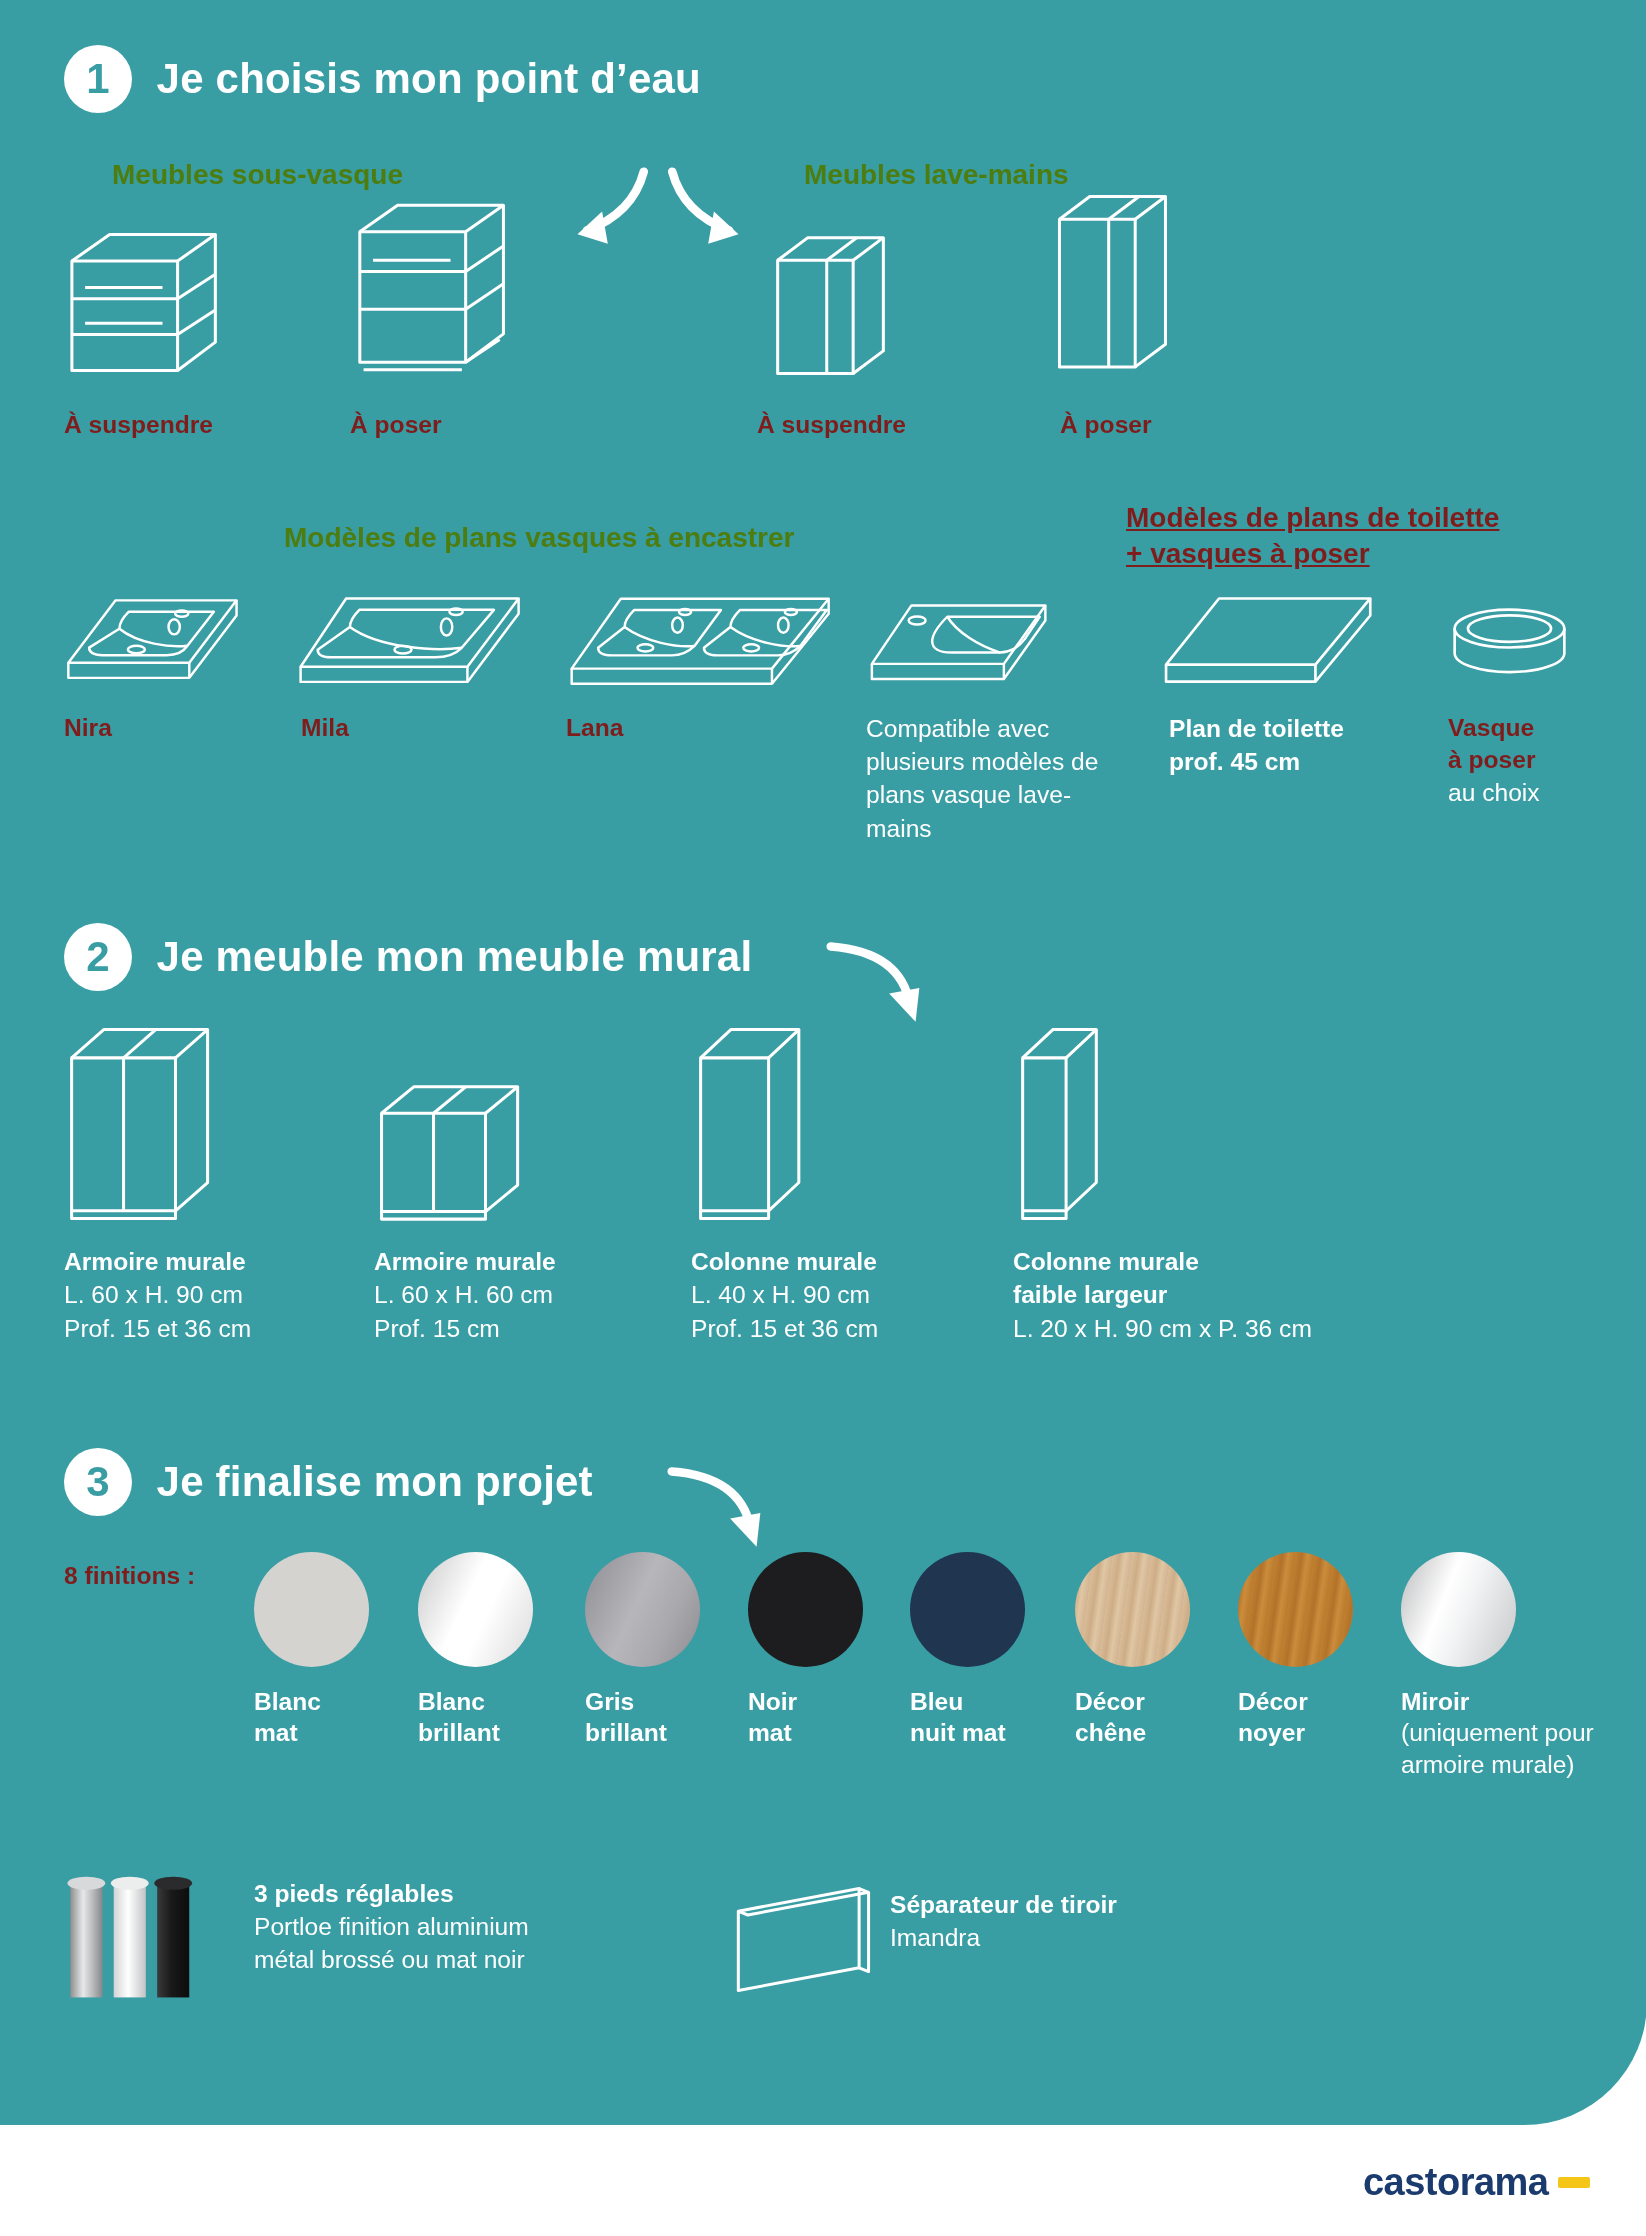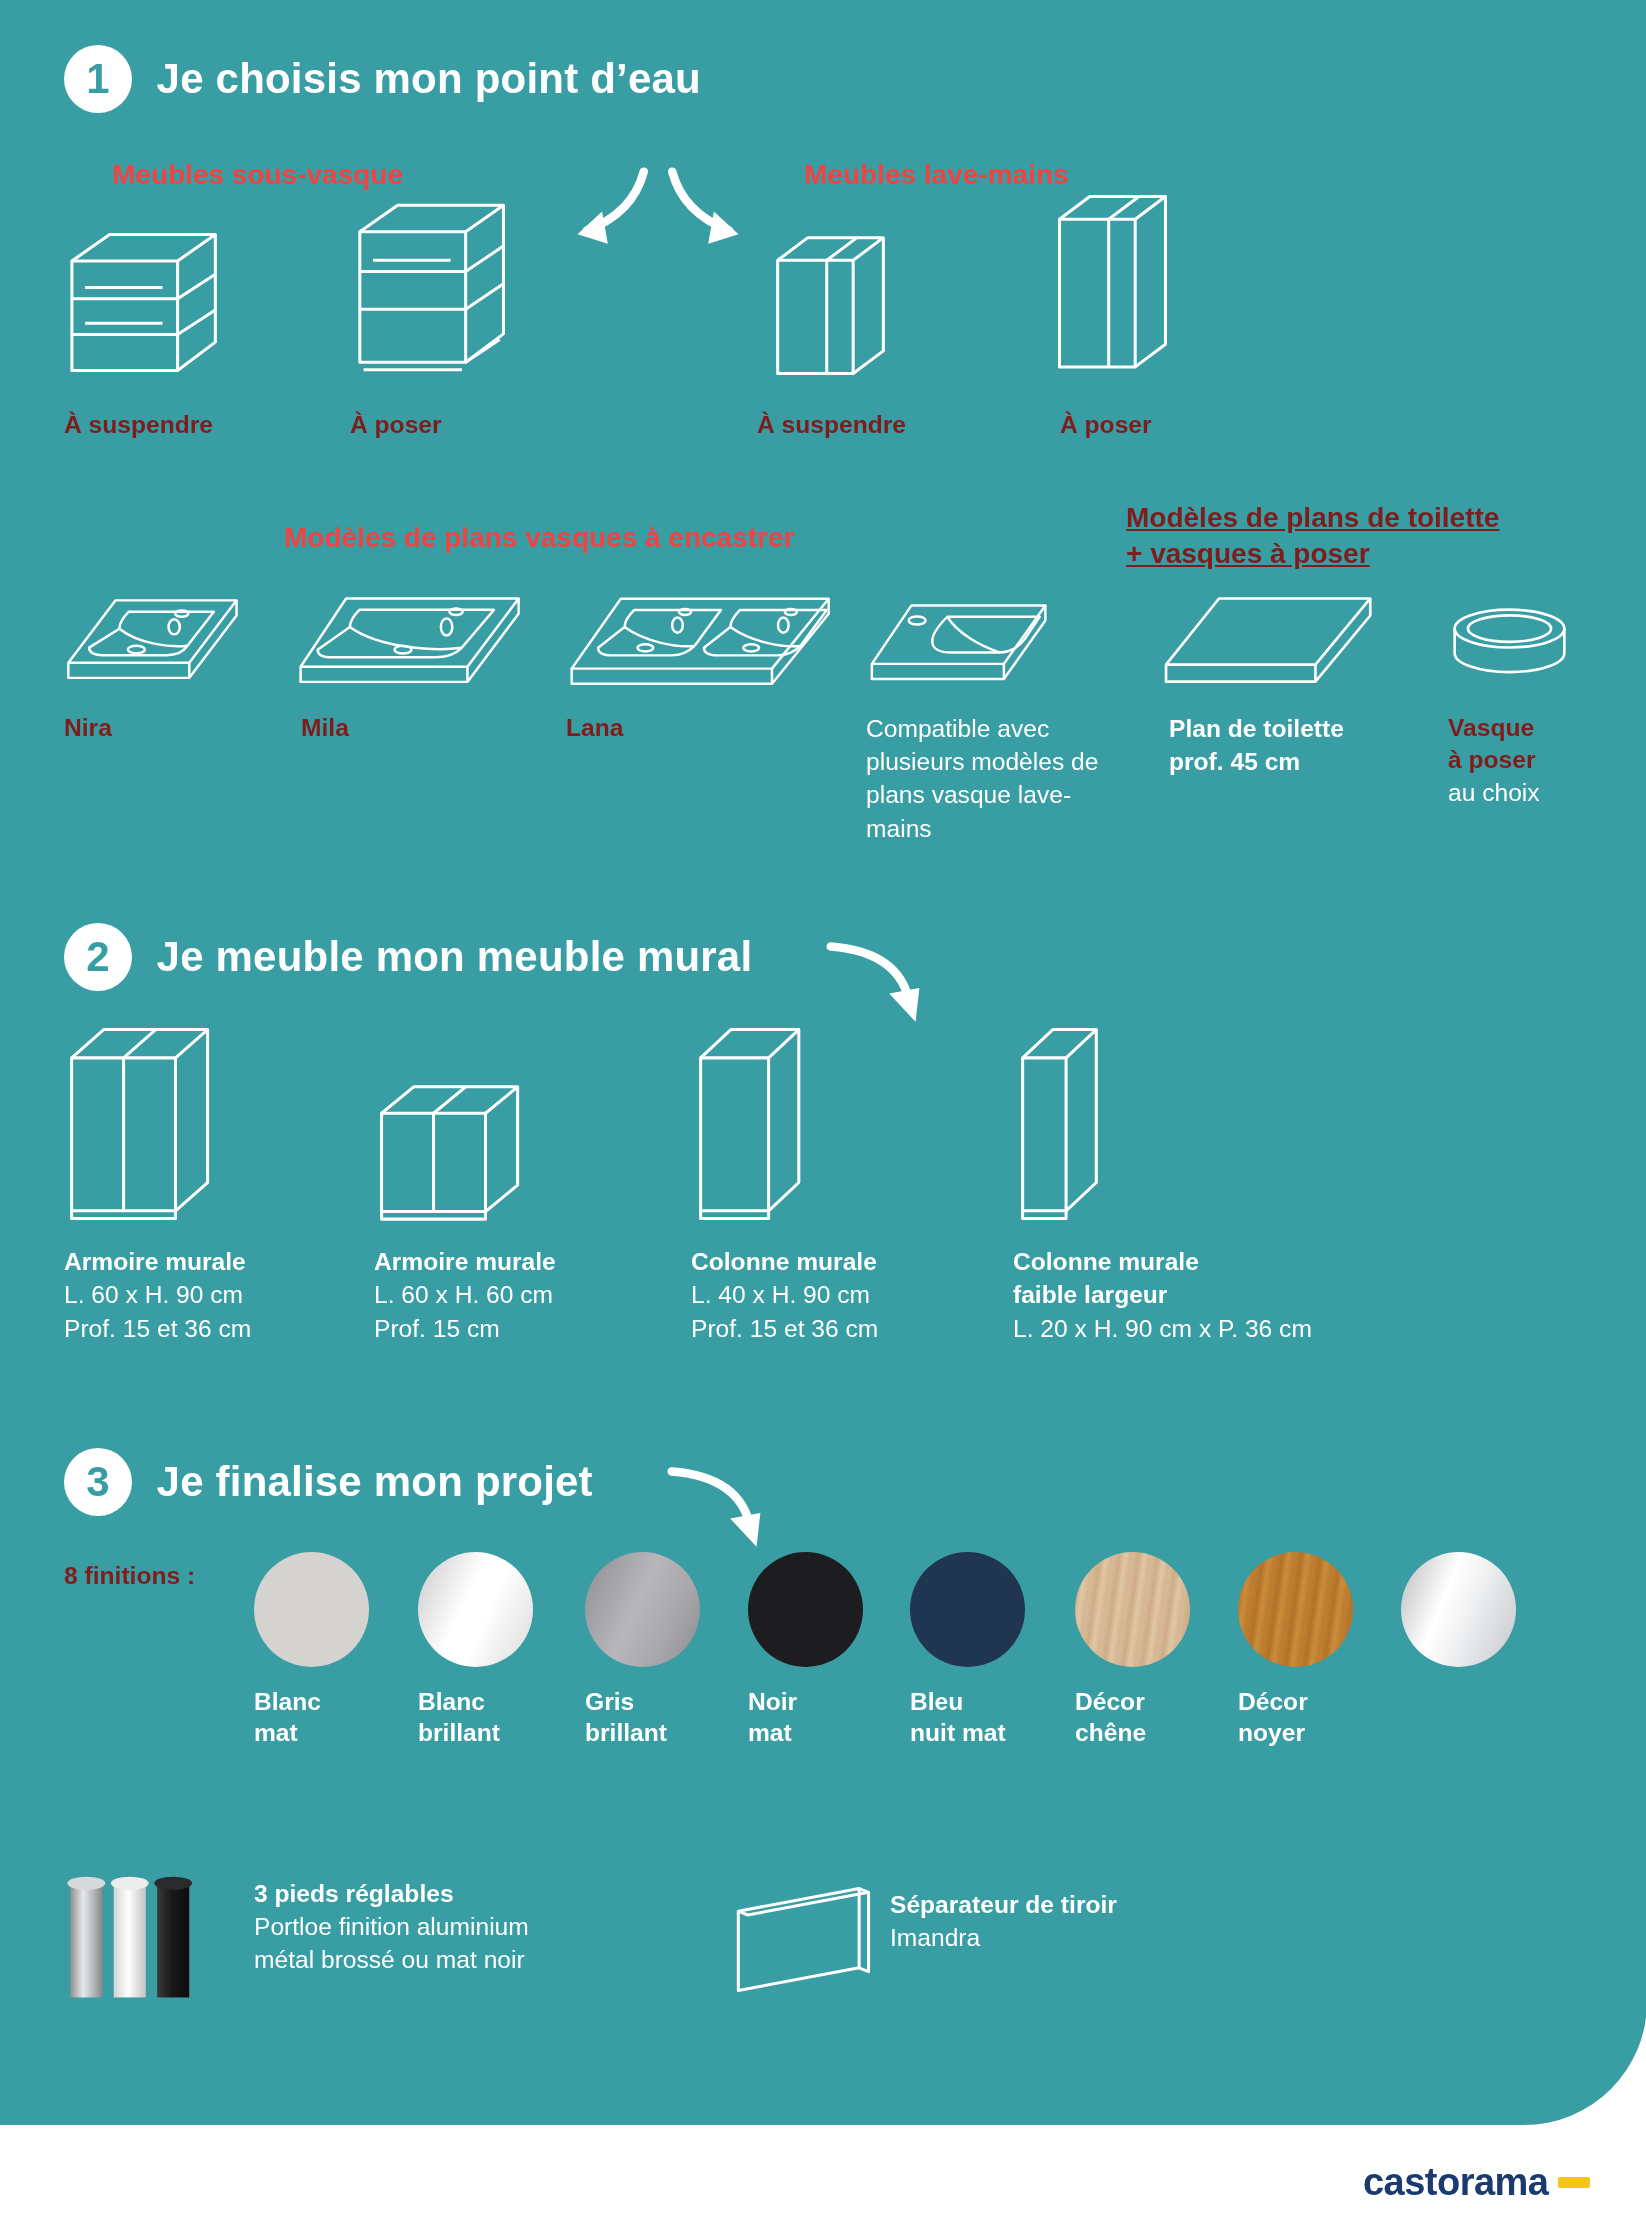--- a/index.html
+++ b/index.html
@@ -45,21 +45,21 @@
   }
   .step-title {
     color: #ffffff;
     font-size: 42px;
     font-weight: bold;
     letter-spacing: 0.2px;
     white-space: nowrap;
   }
   .sub-head {
     position: absolute;
-    color: #ef4444;
+    color: #4d7c0f;
     font-size: 28px;
     font-weight: bold;
     white-space: nowrap;
   }
   .sub-head-c {
     position: absolute;
     color: #7f1d1d;
     font-size: 28px;
     font-weight: bold;
     line-height: 1.3;
@@ -411,20 +411,24 @@
     <span>chêne</span>
   </div>
 
   <div class="swatch" style="left:1238px; top:1552px; width:115px; height:115px; background:repeating-linear-gradient(98deg,#c1802f 0px,#b2722a 6.6px,#cb8d3c 12.3px,#bb7b2f 19px);"></div>
   <div class="fin-label" style="left:1238px; top:1686px;">
     <span>Décor</span><br>
     <span>noyer</span>
   </div>
 
   <div class="swatch" style="left:1401px; top:1552px; width:115px; height:115px; background:linear-gradient(112deg,#b9babc 0%,#ffffff 38%,#f2f3f4 55%,#c6c7c9 100%);"></div>
+  <div class="fin-label" style="left:1401px; top:1686px; width:218px;">
+    <span>Miroir</span><br>
+    <span class="sub">(uniquement pour armoire murale)</span>
+  </div>
 
   <svg class="art" style="left:59px; top:1869px;" width="151" height="137" viewBox="0 0 160 145">
     <defs>
       <linearGradient id="gA" x1="0" y1="0" x2="1" y2="0">
         <stop offset="0%" stop-color="#8e8f91"></stop>
           <stop offset="40%" stop-color="#e7e8ea"></stop>
         <stop offset="70%" stop-color="#b9babc"></stop>
           <stop offset="100%" stop-color="#86878a"></stop>
       </linearGradient>
       <linearGradient id="gB" x1="0" y1="0" x2="1" y2="0">

